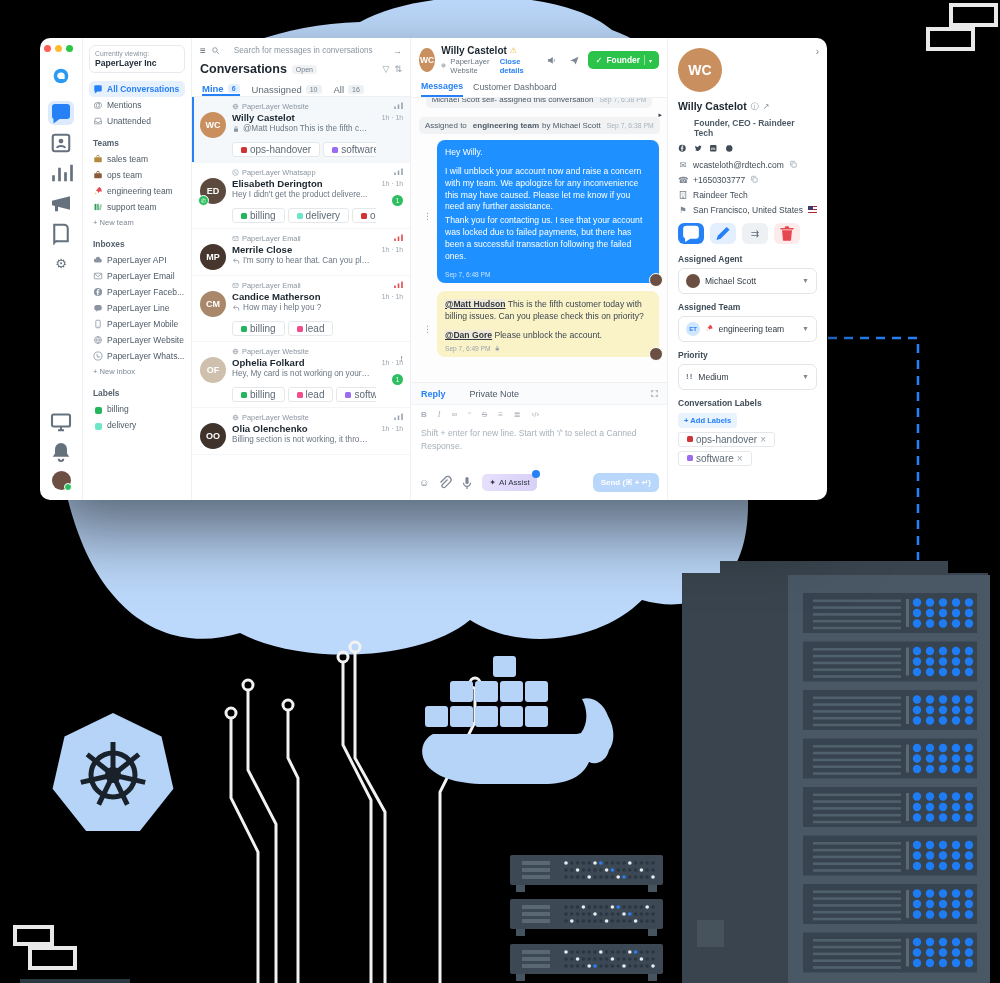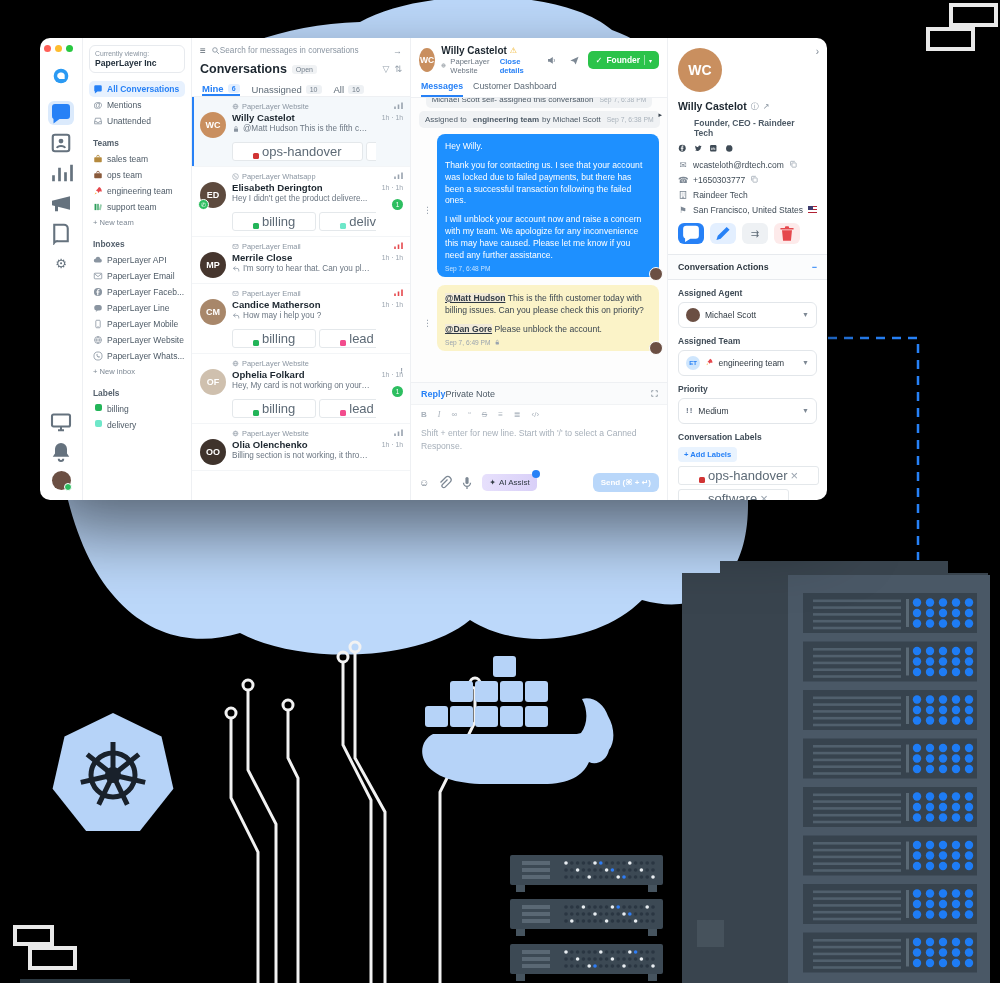--- a/index.html
+++ b/index.html
@@ -22,34 +22,34 @@
   .rail-icon.active{background:#dbeafc;color:#2781f6;}
   .rail-spacer{flex:1;}
   .rail-avatar{width:19px;height:19px;border-radius:50%;background:#6b4f43;position:relative;margin:4px 0 10px;}
   .rail-avatar i{position:absolute;right:-1px;bottom:-1px;width:6px;height:6px;border-radius:50%;
                  background:#2dbe60;border:1px solid #fff;}
   
   .ctx{width:96px;flex:0 0 96px;border-right:1px solid #eef0f3;padding:7px 6px;overflow:hidden;font-size:8.5px;}
   .ws-box{border:1px solid #e7eaee;border-radius:6px;padding:4px 5px;margin-bottom:8px;}
   .ws-label{font-size:6.8px;color:#8a95a1;}
   .ws-name{font-size:8.6px;font-weight:bold;color:#23303c;margin-top:1px;}
-  .ctx-item{display:flex;align-items:flex-start;gap:4px;padding:3px 4px;border-radius:5px;color:#4d5a66;
+  .ctx-item{display:flex;align-items:flex-end;gap:4px;padding:3px 4px;border-radius:5px;color:#4d5a66;
             white-space:nowrap;overflow:hidden;}
   .ctx-item .ci{width:10px;flex:0 0 10px;display:flex;align-items:center;justify-content:center;color:#8a95a1;font-size:8px;}
   .ctx-item .ci svg{width:9px;height:9px;}
   .ctx-item.active{background:#e7f1fe;color:#2781f6;font-weight:bold;}
   .ctx-item.active .ci{color:#2781f6;}
   .ctx-title{color:#55616d;font-weight:bold;margin:9px 4px 3px;font-size:8.4px;}
   .ctx-footer{color:#7d8894;font-size:7.6px;padding:3px 4px;display:flex;gap:3px;align-items:center;}
   .swatch{width:7px;height:7px;border-radius:2px;flex:0 0 7px;}
   
   .list{width:218px;flex:0 0 218px;border-right:1px solid #eef0f3;display:flex;flex-direction:column;overflow:hidden;}
   .search-row{display:flex;align-items:center;gap:5px;padding:7px 8px 3px;}
   .hamb{color:#59656f;font-size:10px;}
-  .search-box{flex:1;display:flex;align-items:center;gap:0;color:#8a95a1;font-size:8.2px;white-space:nowrap;overflow:hidden;}
+  .search-box{flex:1;display:flex;align-items:center;gap:14px;color:#8a95a1;font-size:8.2px;white-space:nowrap;overflow:hidden;}
   .search-box svg{width:9px;height:9px;flex:0 0 9px;}
   .collapse{color:#8a95a1;font-size:9px;}
   .title-row{display:flex;align-items:center;gap:5px;padding:3px 8px;}
   .list-title{font-size:12.5px;font-weight:bold;color:#1c262f;}
   .chip-open{background:#f0f2f4;color:#727e8a;font-size:7px;border-radius:3px;padding:1px 4px;}
   .title-sp{flex:1;}
   .tool{color:#95a0ab;font-size:9px;}
   .tabs-row{display:flex;gap:12px;padding:4px 10px 0;border-bottom:1px solid #eef0f3;font-size:9.5px;}
   .ltab{color:#5d6a76;display:flex;gap:4px;align-items:center;}
   .ltab .cnt{font-size:7px;background:#eef1f4;color:#727e8a;padding:1px 4px;border-radius:3px;}
@@ -67,41 +67,41 @@
                border:1px solid #fff;color:#fff;font-size:6px;display:flex;align-items:center;justify-content:center;}
   .conv-name{font-size:9.6px;font-weight:bold;color:#1c262f;}
   .conv-prev{font-size:8.2px;color:#6b7682;margin-top:1px;white-space:nowrap;overflow:hidden;max-width:138px;
              display:flex;gap:3px;align-items:center;}
   .conv-prev svg{width:8px;height:8px;flex:0 0 8px;color:#8a95a1;}
   .conv-time{position:absolute;right:7px;top:17px;font-size:6.8px;color:#9aa4af;}
   .conv-pri{position:absolute;right:7px;top:5px;}
   .unread{position:absolute;right:7px;top:32px;background:#2dbe60;color:#fff;border-radius:50%;
           width:11px;height:11px;font-size:6.5px;display:flex;align-items:center;justify-content:center;}
   .conv-labels{display:flex;gap:3px;margin:4px 0 0 32px;flex-wrap:nowrap;overflow:hidden;}
-  .lchip{display:flex;align-items:flex-end;gap:3px;border:1px solid #e4e8eb;border-radius:3px;
-         padding:1px 20px;font-size:13px;color:#5d6a76;background:#fff;white-space:nowrap;}
+  .lchip{display:flex;align-items:center;gap:3px;border:1px solid #e4e8eb;border-radius:3px;
+         padding:1px 8px;font-size:10px;color:#5d6a76;background:#fff;white-space:nowrap;}
   .lchip .sq{width:6px;height:6px;border-radius:1.5px;}
   .load-more{color:#2781f6;font-size:8.8px;font-weight:bold;text-align:center;padding:7px 0;}
   
   .chat{width:256px;flex:0 0 256px;display:flex;flex-direction:column;border-right:1px solid #eef0f3;overflow:hidden;}
   .chat-head{display:flex;align-items:center;gap:6px;padding:7px 8px 2px;}
   .chead-av{width:24px;height:24px;border-radius:50%;background:#c98f5f;color:#fff;font-size:8.5px;font-weight:bold;
             display:flex;align-items:center;justify-content:center;}
   .chead-name{font-size:10px;font-weight:bold;color:#1c262f;display:flex;gap:3px;align-items:center;}
   .warn{color:#f0b429;font-size:8px;}
   .chead-sub{font-size:7.6px;color:#6b7682;display:flex;gap:4px;align-items:center;margin-top:1px;}
   .chead-sub svg{width:7px;height:7px;}
   .close-details{color:#2781f6;font-weight:bold;}
   .chead-sp{flex:1;}
   .chead-tool{color:#7d8894;margin:0 3px;}
   .chead-tool svg{width:11px;height:11px;}
   .resolve{background:#2bc34a;color:#fff;border-radius:5px;font-size:8.4px;font-weight:bold;
            display:flex;align-items:center;gap:4px;padding:4px 7px;}
   .resolve .rsep{width:1px;height:10px;background:rgba(255,255,255,.5);}
-  .chat-tabs{display:flex;gap:10px;padding:4px 10px 0;border-bottom:1px solid #eef0f3;font-size:8.8px;}
+  .chat-tabs{display:flex;gap:10px;padding:4px 10px 0;border-bottom:1px solid #eef0f3;font-size:8.8px;align-items:center;}
   .ctab{padding-bottom:4px;color:#5d6a76;}
   .ctab.active{color:#2781f6;font-weight:bold;border-bottom:2px solid #2781f6;}
   .msgs{flex:1;overflow:hidden;position:relative;background:#fdfdfd;padding:0 8px;}
   .banner{background:#f0f2f4;color:#4d5a66;font-size:8px;border-radius:5px;padding:4px 6px;
           display:inline-flex;gap:3px;align-items:center;white-space:nowrap;}
   .banner .btime{color:#aab3bc;font-size:6.8px;margin-left:3px;}
   .banner-wrap{text-align:center;}
   .clipped{margin-top:-10px;overflow:hidden;}
   .scroll-arrow{position:absolute;right:5px;top:13px;color:#3b4650;font-size:7px;}
   .bubble-row{position:relative;padding-left:18px;margin-top:6px;}
@@ -112,21 +112,21 @@
   .msg-time{font-size:6.6px;color:rgba(255,255,255,.75);}
   .mini-av{position:absolute;right:-4px;bottom:-4px;width:12px;height:12px;border-radius:50%;
            background:#6b4f43;border:1px solid #fff;}
   .note{background:#fbf3c8;color:#3b4650;border-radius:8px;padding:7px 8px 4px;font-size:8.6px;line-height:1.4;position:relative;}
   .note p{margin:0 0 7px;}
   .mention{font-weight:bold;text-decoration:underline;color:#2f3942;background:#f1ead9;}
   .note-time{font-size:6.6px;color:#9aa4af;display:flex;gap:4px;align-items:center;}
   .note-time svg{width:7px;height:7px;}
   
   .composer{border-top:1px solid #eef0f3;}
-  .reply-tabs{display:flex;gap:0;padding:6px 10px 0;position:relative;font-size:9px;background:#fafbfc;}
+  .reply-tabs{display:flex;gap:24px;padding:6px 10px 0;position:relative;font-size:9px;background:#fafbfc;}
   .rtab{padding-bottom:5px;color:#4d5a66;}
   .rtab.active{color:#2781f6;font-weight:bold;}
   .expand{position:absolute;right:8px;top:6px;color:#7d8894;}
   .expand svg{width:9px;height:9px;}
   .fmt-bar{display:flex;gap:11px;padding:5px 10px 2px;color:#a7b0ba;font-size:8px;border-top:1px solid #f1f3f5;}
   .fmt-bar .fb{font-weight:bold;}
   .fmt-bar .fi{font-style:italic;font-family:"Liberation Serif","DejaVu Serif",serif;}
   .fmt-bar .fs{text-decoration:line-through;}
   .composer-ph{padding:6px 10px;color:#a7b0ba;font-size:8.6px;line-height:1.5;height:34px;}
   .comp-bottom{display:flex;align-items:center;gap:7px;padding:6px 8px 8px;}
@@ -1098,40 +1098,40 @@
       </div>
 
     <div class="msgs">
       <div class="banner-wrap clipped">
         <span class="banner">
           <span>Michael Scott self- assigned this conversation</span>
           <span class="btime">Sep 7, 6:38 PM</span>
         </span>
       </div>
       <span class="scroll-arrow">▸</span>
-      <div class="banner-wrap" style="">
+      <div class="banner-wrap" style="margin-top:6px">
         <span class="banner">
           <span>Assigned to</span>
           <span class="rocket-s" style="display:inline-flex;color:#e5484d">
               <svg viewBox="0 0 16 16" width="1em" height="1em" style="width:100%;height:100%">
                 <path fill="currentColor" d="M10 1.5c2.6 1.3 4.4 4.4 3.8 7.7l-2.8-.9-2.7 2.7-1-2.7-2.7-1 2.7-2.7C8 3.3 9 2.3 10 1.5z"></path>
                 <path fill="#f59e0b" d="M4.5 10.2 2.5 13.5l3.3-2z"></path>
               </svg>
             </span>
           <span style="font-weight:bold">engineering team</span>
           <span>by Michael Scott</span>
           <span class="btime">Sep 7, 6:38 PM</span>
         </span>
       </div>
       <div class="bubble-row">
         <span class="kebab">⋮</span>
         <div class="bubble">
           <p>Hey Willy.</p>
+          <p style="margin-bottom:2px">I will unblock your account now and raise a concern with my team. We apologize for any inconvenience this may have caused. Please let me know if you need any further assistance.</p>
           <p>Thank you for contacting us. I see that your account was locked due to failed payments, but there has been a successful transaction following the failed ones.</p>
-          <p style="margin-bottom:2px">I will unblock your account now and raise a concern with my team. We apologize for any inconvenience this may have caused. Please let me know if you need any further assistance.</p>
           <div class="msg-time">Sep 7, 6:48 PM</div>
           <span class="mini-av"></span>
         </div>
       </div>
       <div class="bubble-row" style="margin-top:8px">
         <span class="kebab">⋮</span>
         <div class="note">
           <p><span class="mention">@Matt Hudson</span><span> This is the fifth customer today with billing issues. Can you please check this on priority?</span></p>
           <p style="margin-bottom:3px"><span class="mention">@Dan Gore</span><span> Please unblock the account.</span></p>
           <div class="note-time">
@@ -1272,24 +1272,20 @@
             <path fill="currentColor" d="M3 13l1-3.2 6.8-6.8 2.2 2.2L6.2 12z M11.8 2l2.2 2.2"></path>
           </svg>
         </span>
       <span class="dab grey">⇉</span>
       <span class="dab red">
           <svg viewBox="0 0 16 16" width="1em" height="1em" style="width:100%;height:100%">
             <path fill="currentColor" d="M4.2 5.5h7.6L11 13.5H5zM3 3.8h10v1.2H3z M6.3 3.8l.5-1.4h2.4l.5 1.4z"></path>
           </svg>
         </span>
     </div>
-    <div class="ca-head">
-      <span>Conversation Actions</span>
-      <span class="ca-min">−</span>
-    </div>
     <div class="f-label">Assigned Agent</div>
     <div class="select">
       <span class="sel-av"></span>
       <span>Michael Scott</span>
       <span class="chev">▼</span>
     </div>
     <div class="f-label">Assigned Team</div>
     <div class="select">
       <span class="team-badge">ET</span>
       <span class="rocket-s" style="display:flex;color:#e5484d">

